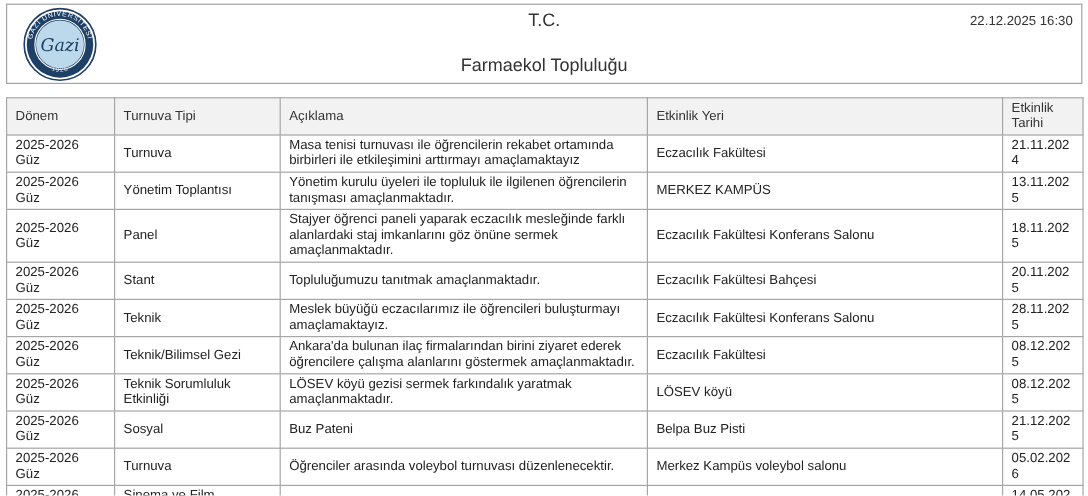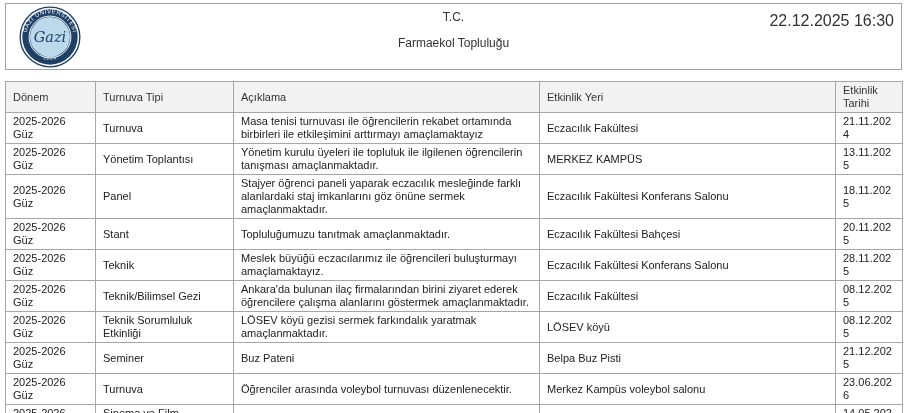--- a/index.html
+++ b/index.html
@@ -20,30 +20,30 @@
   }
   .logo-wrap {
     position: absolute;
     left: 13px; top: 2px;
     width: 62px; height: 62px;
   }
   .head-center {
     position: absolute;
     left: 0; right: 0; top: 7px;
     text-align: center;
-    font-size: 12px;
+    font-size: 15px;
     line-height: 13px;
     color: #333333;
   }
   .head-center .org-line2 { margin-top: 0; }
-  .head-center .club-line { margin-top: 13px; }
+  .head-center .club-line { margin-top: 24px; }
   .print-datetime {
     position: absolute;
     top: 8px; right: 7px;
-    font-size: 16px;
+    font-size: 11px;
     color: #333333;
     text-align: right;
   }
   table.events {
     width: 100%;
     border-collapse: collapse;
     table-layout: fixed;
     font-size: 11px;
     color: #222222;
   }
@@ -160,31 +160,31 @@
       </tr>
       <tr>
         <td>2025-2026 Güz</td>
         <td>Teknik Sorumluluk Etkinliği</td>
         <td>LÖSEV köyü gezisi sermek farkındalık yaratmak amaçlanmaktadır.</td>
         <td>LÖSEV köyü</td>
         <td>08.12.2025</td>
       </tr>
       <tr>
         <td>2025-2026 Güz</td>
-        <td>Seminer</td>
+        <td>Sosyal</td>
         <td>Buz Pateni</td>
         <td>Belpa Buz Pisti</td>
         <td>21.12.2025</td>
       </tr>
       <tr>
         <td>2025-2026 Güz</td>
         <td>Turnuva</td>
         <td>Öğrenciler arasında voleybol turnuvası düzenlenecektir.</td>
         <td>Merkez Kampüs voleybol salonu</td>
-        <td>23.06.2026</td>
+        <td>05.02.2026</td>
       </tr>
       <tr>
         <td>2025-2026 Güz</td>
         <td>Sinema ve Film Gösterimi</td>
         <td>Fakülte bahçemizde açık hava sinema gösterimi olacaktır.</td>
         <td>Eczacılık Fakültesi</td>
         <td>14.05.2026</td>
       </tr>
     </tbody>
 </table>

